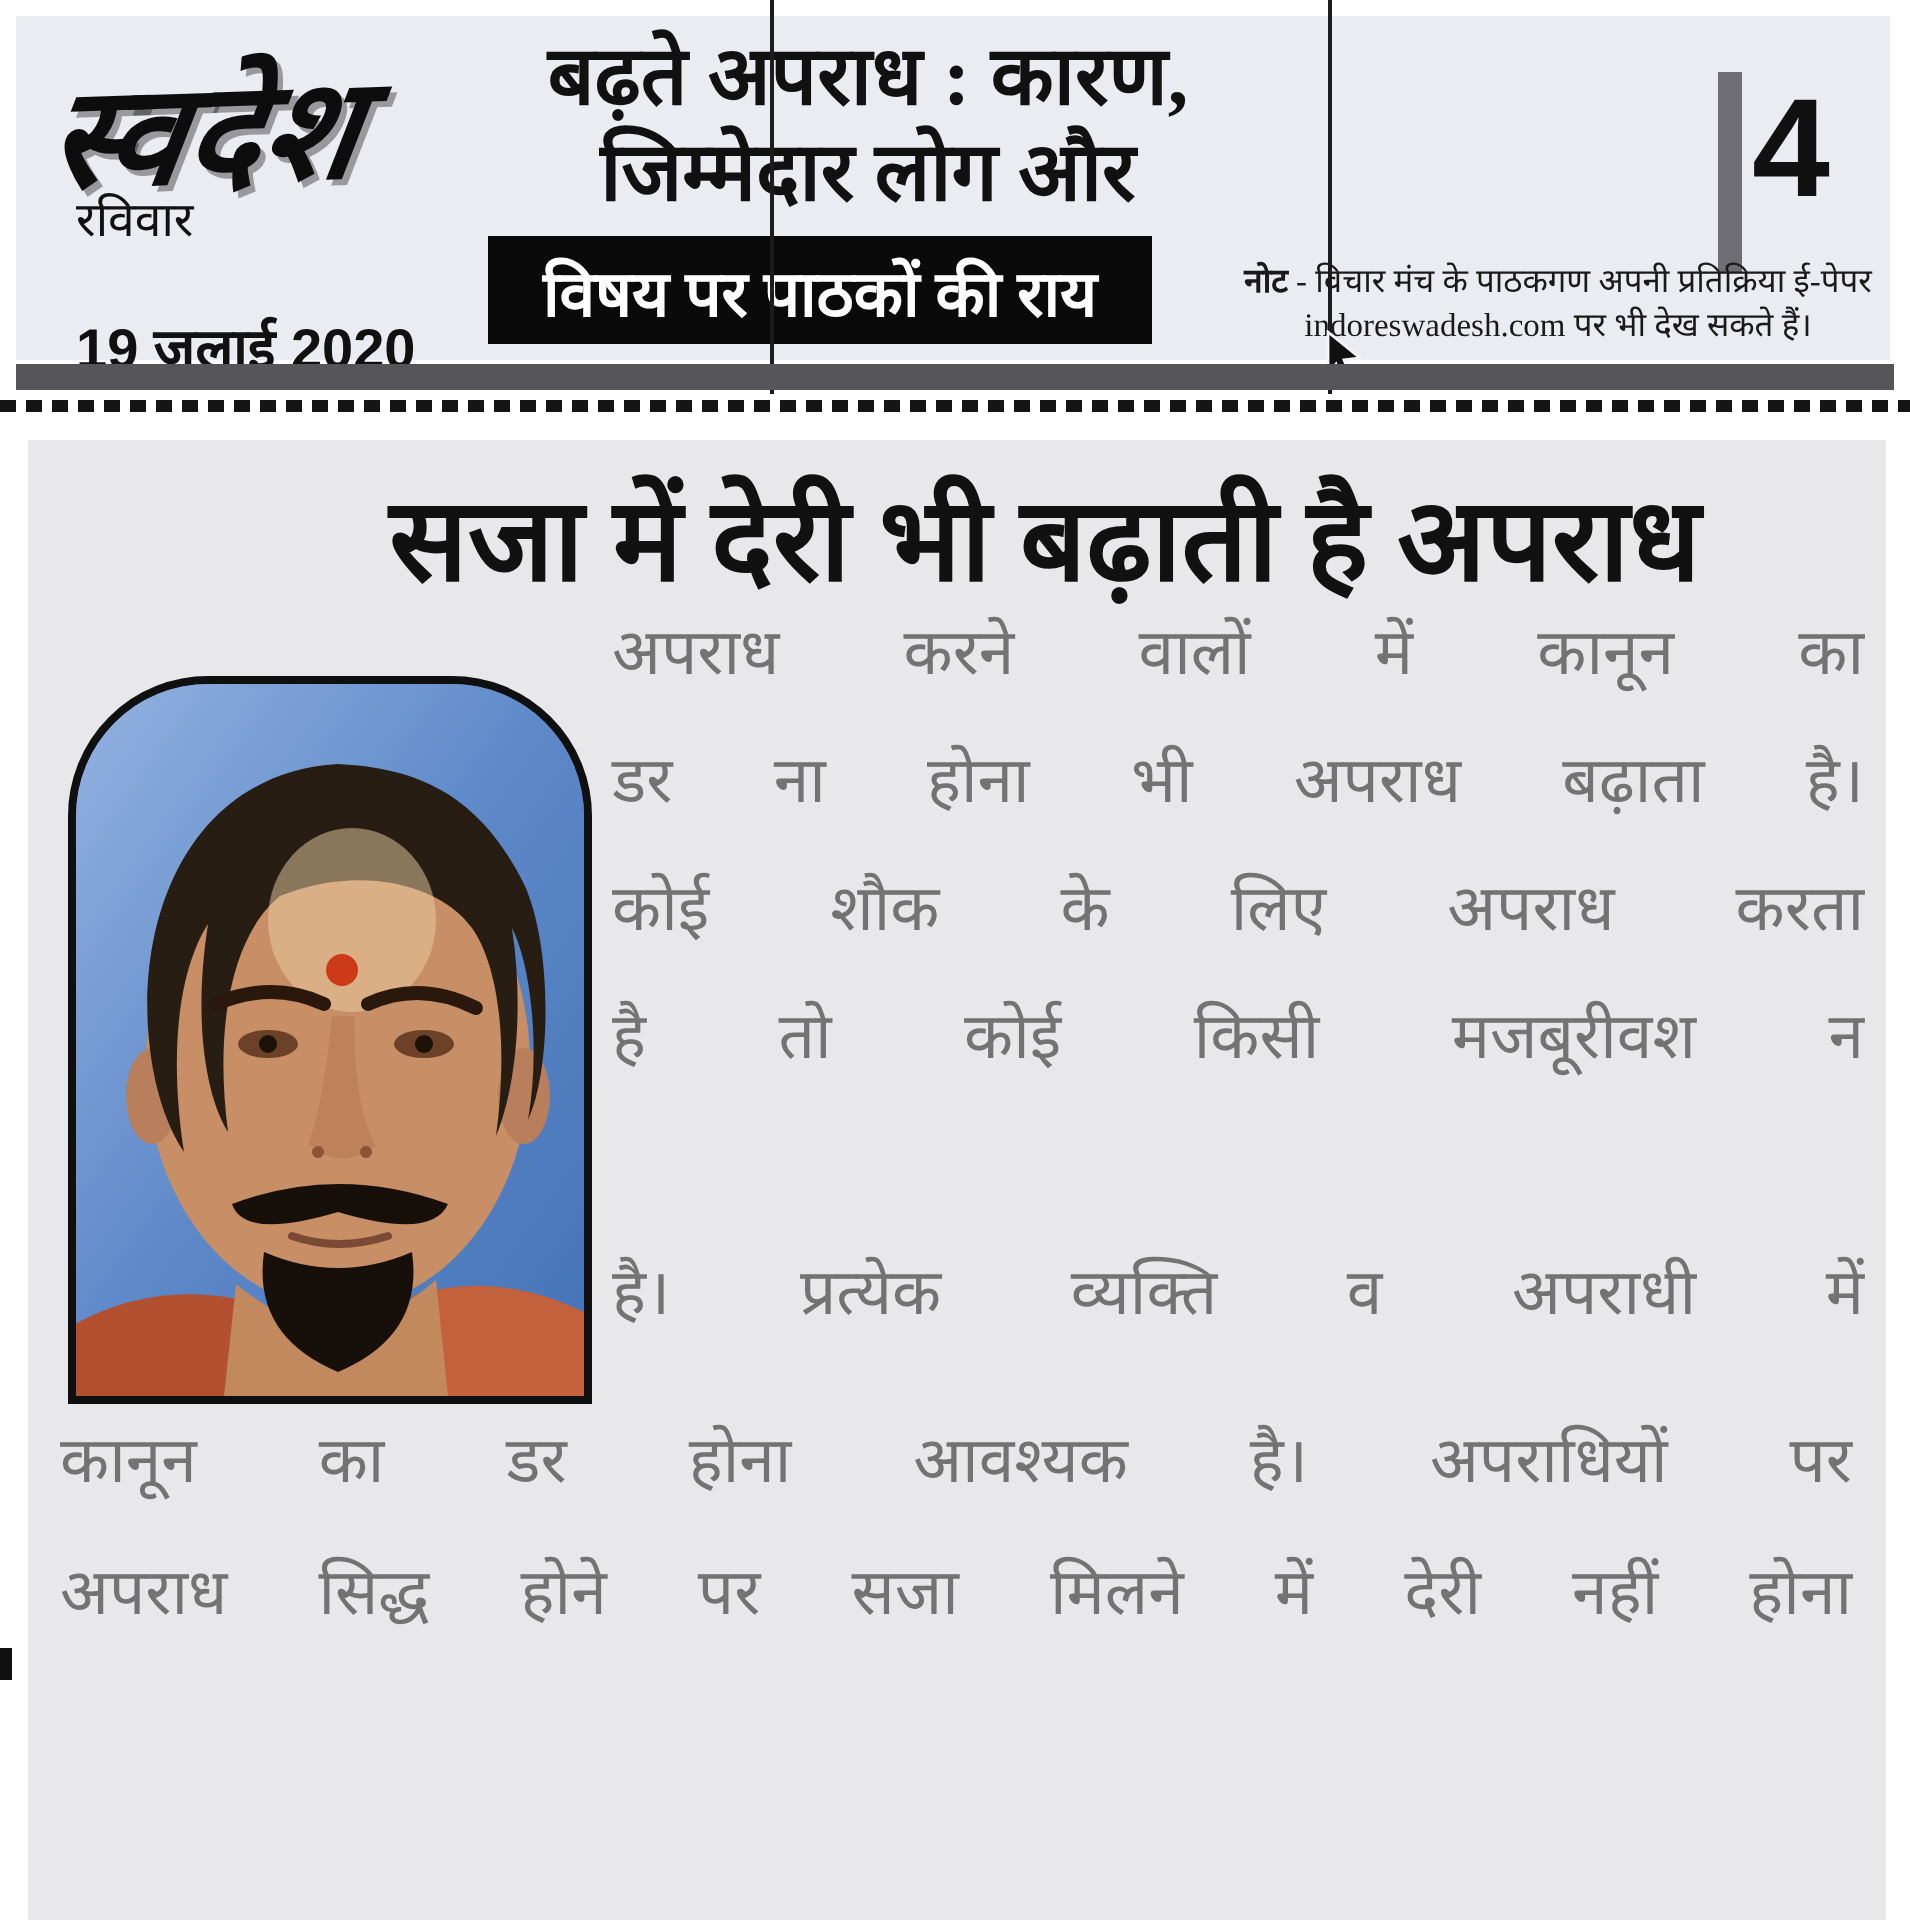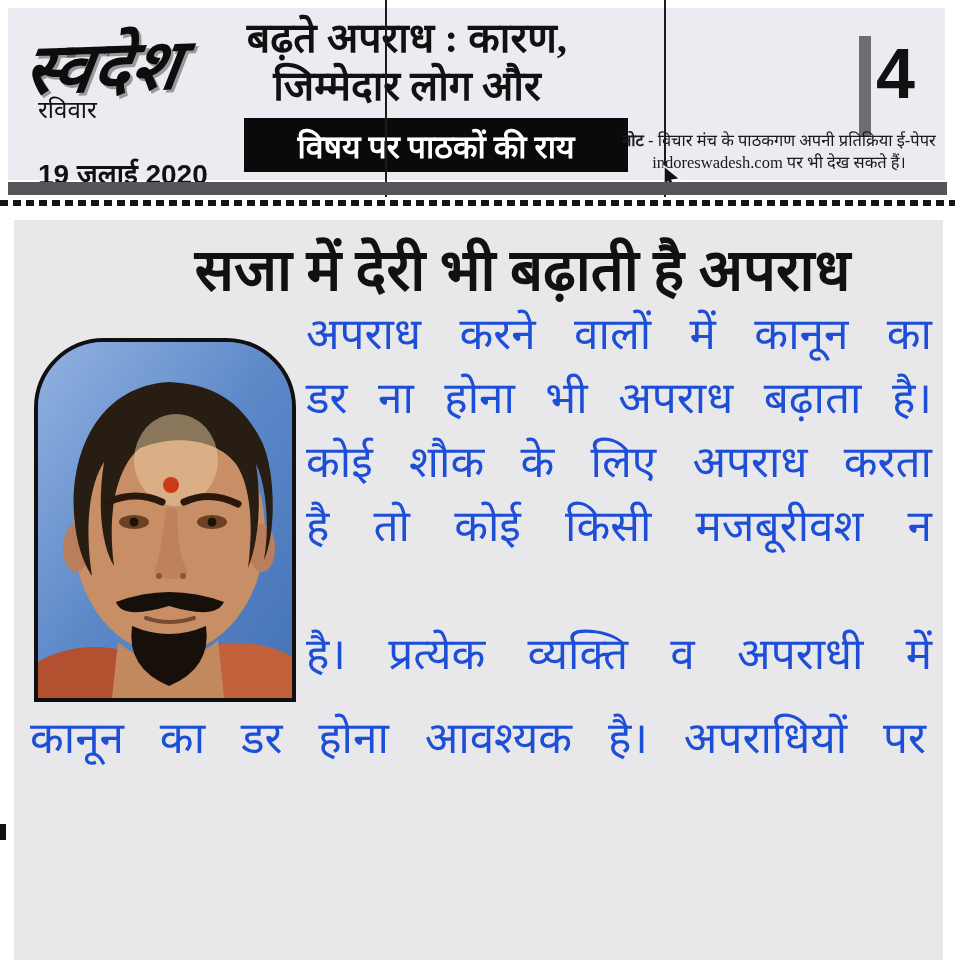--- a/index.html
+++ b/index.html
@@ -7,24 +7,24 @@
         font-family:"Liberation Serif","DejaVu Serif",serif;color:#111;}
 
   
   .masthead{position:absolute;left:8px;top:8px;width:937px;height:172px;background:#ebebf2;}
   .logo{position:absolute;left:18px;top:8px;font-family:"DejaVu Serif","Liberation Serif",serif;
         font-size:70px;font-weight:900;font-style:italic;letter-spacing:1px;color:#0d0d0d;
         transform:skewX(-10deg) rotate(-2deg);text-shadow:3px 3px 0 rgba(0,0,0,.35);}
   .day{position:absolute;left:30px;top:84px;font-size:24px;font-weight:400;}
   .date{position:absolute;left:30px;top:126px;font-size:28px;font-weight:700;font-family:"Liberation Sans","DejaVu Sans",sans-serif;margin-top:20px;}
 
-  .topic{position:absolute;left:221px;top:6px;width:356px;text-align:center;font-weight:800;line-height:1.18;}
+  .topic{position:absolute;left:248px;top:6px;width:356px;text-align:center;font-weight:800;line-height:1.18;}
   .topic .t1{font-size:41px;}
   .topic .t2{font-size:41px;}
-  .banner{position:absolute;left:236px;top:110px;width:384px;height:54px;background:#0a0a0a;
+  .banner{position:absolute;left:236px;top:110px;width:332px;height:54px;background:#0a0a0a;
           color:#ffffff;display:flex;align-items:center;justify-content:center;
           font-size:32px;font-weight:800;}
 
   .section-title{position:absolute;left:596px;top:26px;width:252px;font-size:62px;font-weight:800;
                  letter-spacing:1px;text-align:center;}
   .vbar{position:absolute;left:851px;top:28px;width:12px;height:100px;background:#6e6e72;}
   .pagenum{position:absolute;left:868px;top:26px;font-size:70px;font-weight:800;
            font-family:"Liberation Sans","DejaVu Sans",sans-serif;}
   .note{position:absolute;left:596px;top:122px;width:350px;text-align:center;
         font-size:16.5px;line-height:1.35;color:#1a1a1a;}
@@ -43,22 +43,22 @@
 
   
   .article{position:absolute;left:14px;top:220px;width:929px;height:740px;background:#e8e8ea;}
   .headline{position:absolute;left:0;top:8px;width:100%;text-align:center;
             font-size:58px;font-weight:800;letter-spacing:0px;padding-left:44px;}
 
   .photo{position:absolute;left:20px;top:118px;width:254px;height:356px;border:4px solid #101010;
          border-radius:70px 70px 0 0;overflow:hidden;background:#4b7cc0;}
   .photo svg{display:block;}
 
-  .bline{position:absolute;font-size:44px;line-height:1.3;white-space:nowrap;
-         text-align:justify;text-align-last:justify;color:#1d4ed8;}
+  .bline{position:absolute;font-size:32px;line-height:1.3;white-space:nowrap;
+         text-align:justify;text-align-last:justify;color:#737373;}
   .bline.right{left:292px;width:626px;}
   .bline.full{left:16px;width:896px;}
   .r0{top:86px;} .r1{top:150px;} .r2{top:214px;} .r3{top:278px;} .r4{top:342px;} .r5{top:406px;}
   .f0{top:490px;} .f1{top:556px;}
   .sig{top:622px;}
   .sig b{font-weight:800;}
 </style>
 </head>
 <body>
 
@@ -144,16 +144,17 @@
       </svg>
     </figure>
 
     <div class="bline right r0">अपराध करने वालों में कानून का</div>
     <div class="bline right r1">डर ना होना भी अपराध बढ़ाता है।</div>
     <div class="bline right r3">है तो कोई किसी मजबूरीवश न</div>
     <div class="bline right r2">कोई शौक के लिए अपराध करता</div>
     <div class="bline right r5">है। प्रत्येक व्यक्ति व अपराधी में</div>
 
     <div class="bline full f0">कानून का डर होना आवश्यक है। अपराधियों पर</div>
+    <div class="bline full f1">अपराध सिद्ध होने पर सजा मिलने में देरी नहीं होना</div>
 
   </div>
 
 </div>
 
 </body></html>

